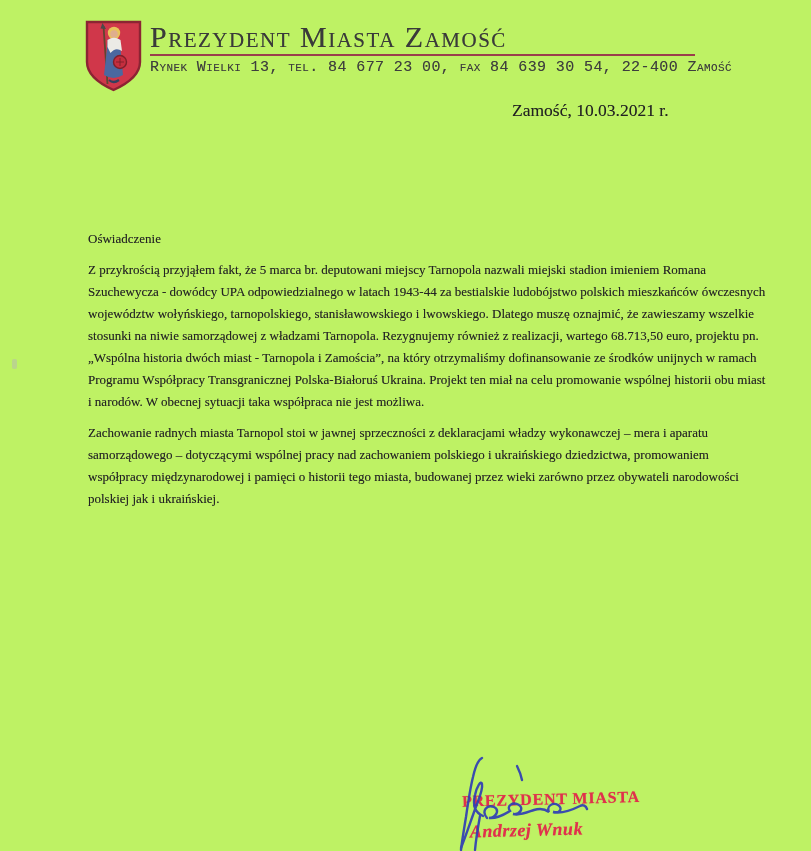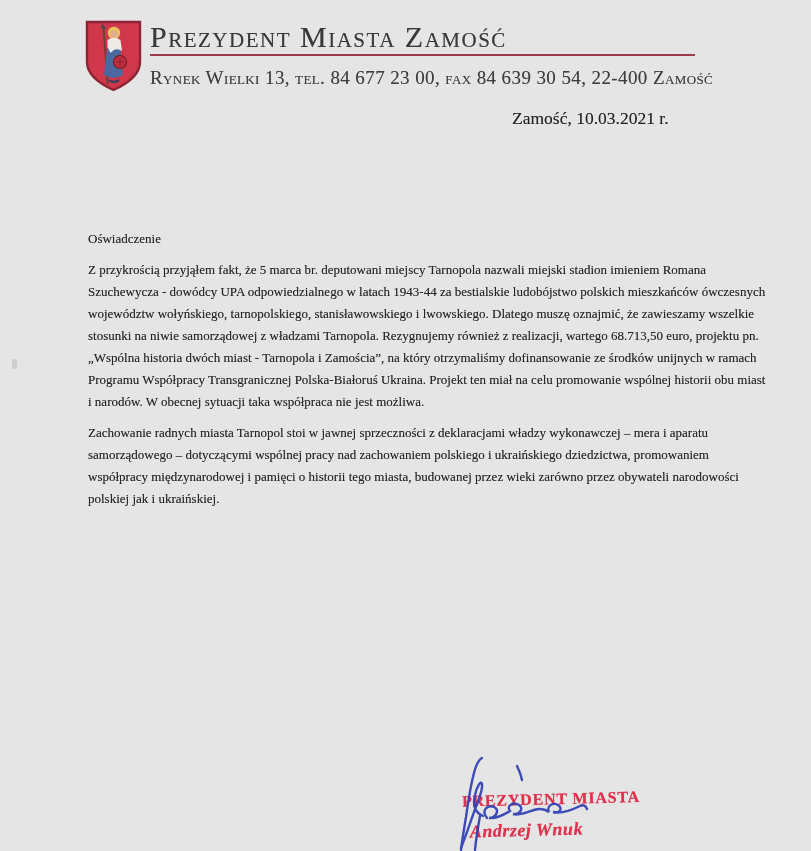--- a/index.html
+++ b/index.html
@@ -4,21 +4,21 @@
 <style>
   html, body {
     margin: 0;
     padding: 0;
     background: #ffffff;
   }
   .page {
     position: relative;
     width: 811px;
     height: 851px;
-    background: #e5e5e5;
+    background: #bef264;
     overflow: hidden;
     font-family: "Liberation Serif", serif;
     color: #262626;
   }
 
   
   .letterhead {
     position: absolute;
     left: 85px;
     top: 20px;
@@ -44,37 +44,37 @@
     white-space: nowrap;
   }
   .lh-rule {
     width: 545px;
     height: 2px;
     background: #9a3e4c;
     margin-top: 1px;
   }
   .lh-address {
     font-variant: small-caps;
-    font-size: 19px;
+    font-size: 15px;
     letter-spacing: 0.4px;
     color: #3e3e3e;
-    margin-top: 11px;
+    margin-top: 3px;
     text-shadow: 0 0 0.5px rgba(40,40,40,0.4);
     white-space: nowrap;
+    font-family: Liberation Mono, monospace;
   }
 
   
   .date-line {
     position: absolute;
     left: 512px;
     top: 100px;
     font-size: 17.5px;
     color: #222;
     text-shadow: 0 0 0.5px rgba(40,40,40,0.4);
-    margin-top: 8px;
   }
 
   
   .artifact {
     position: absolute;
     left: 12px;
     top: 359px;
     width: 5px;
     height: 10px;
     border-radius: 2px;

